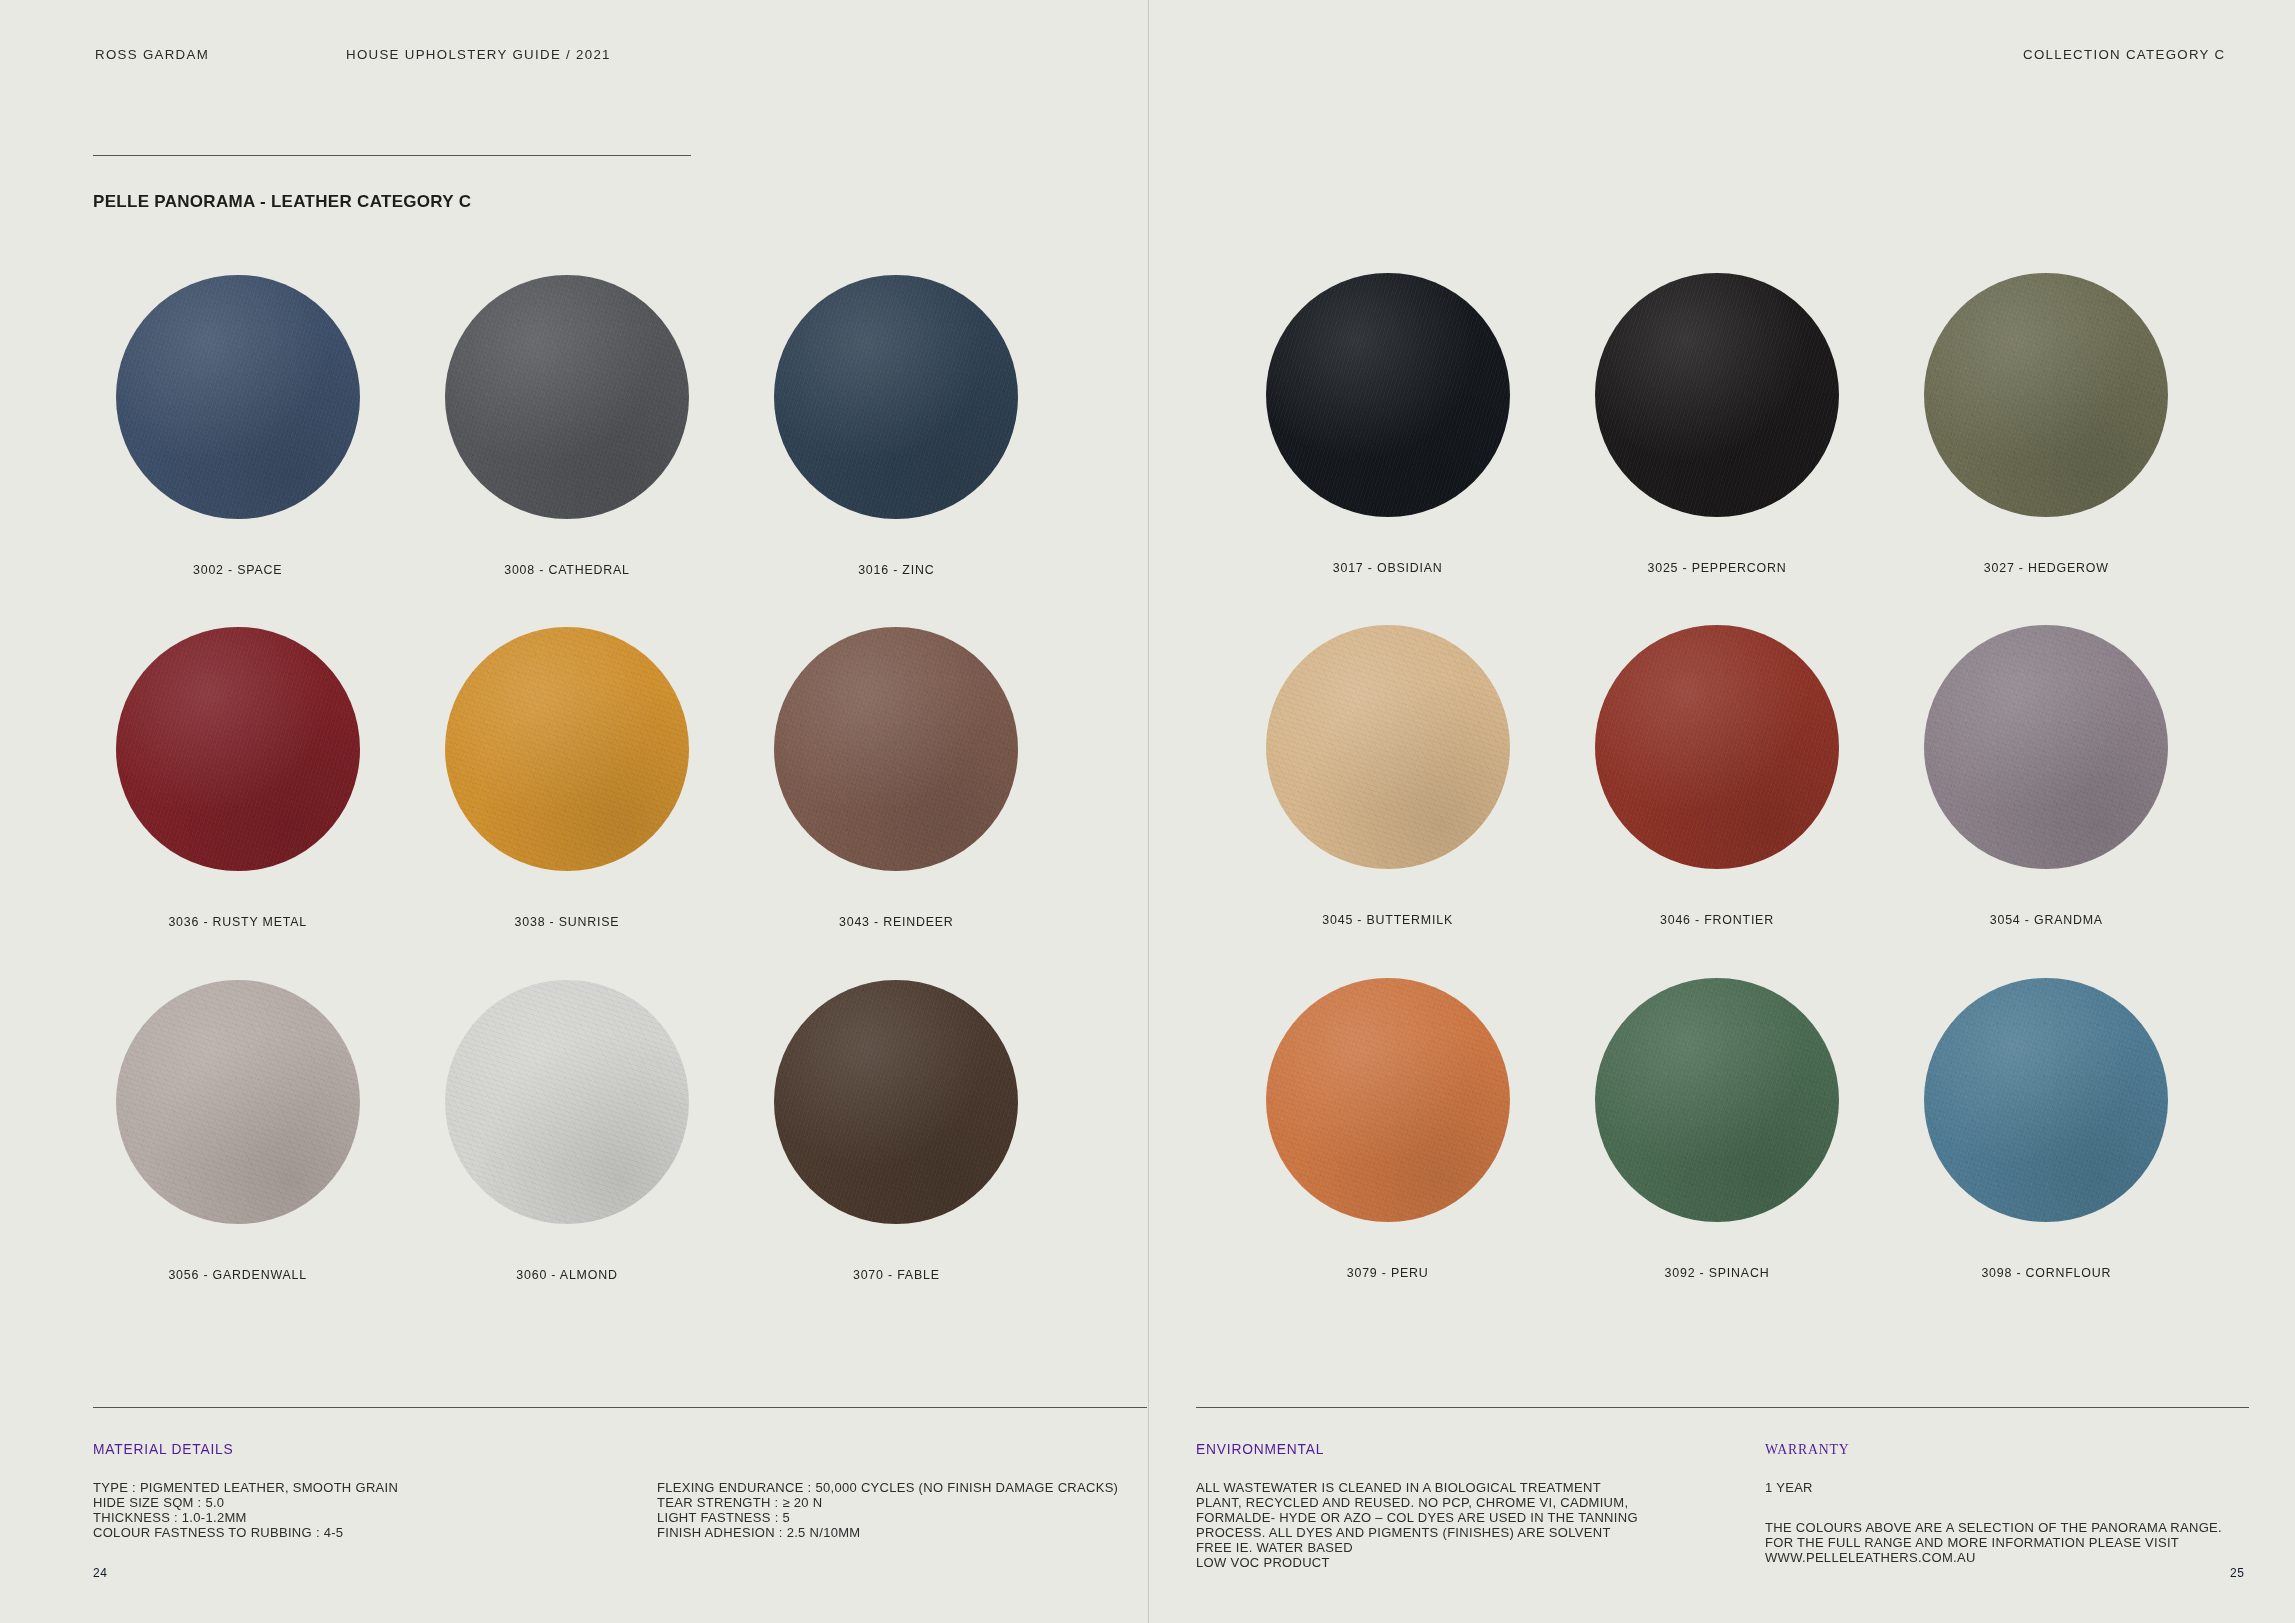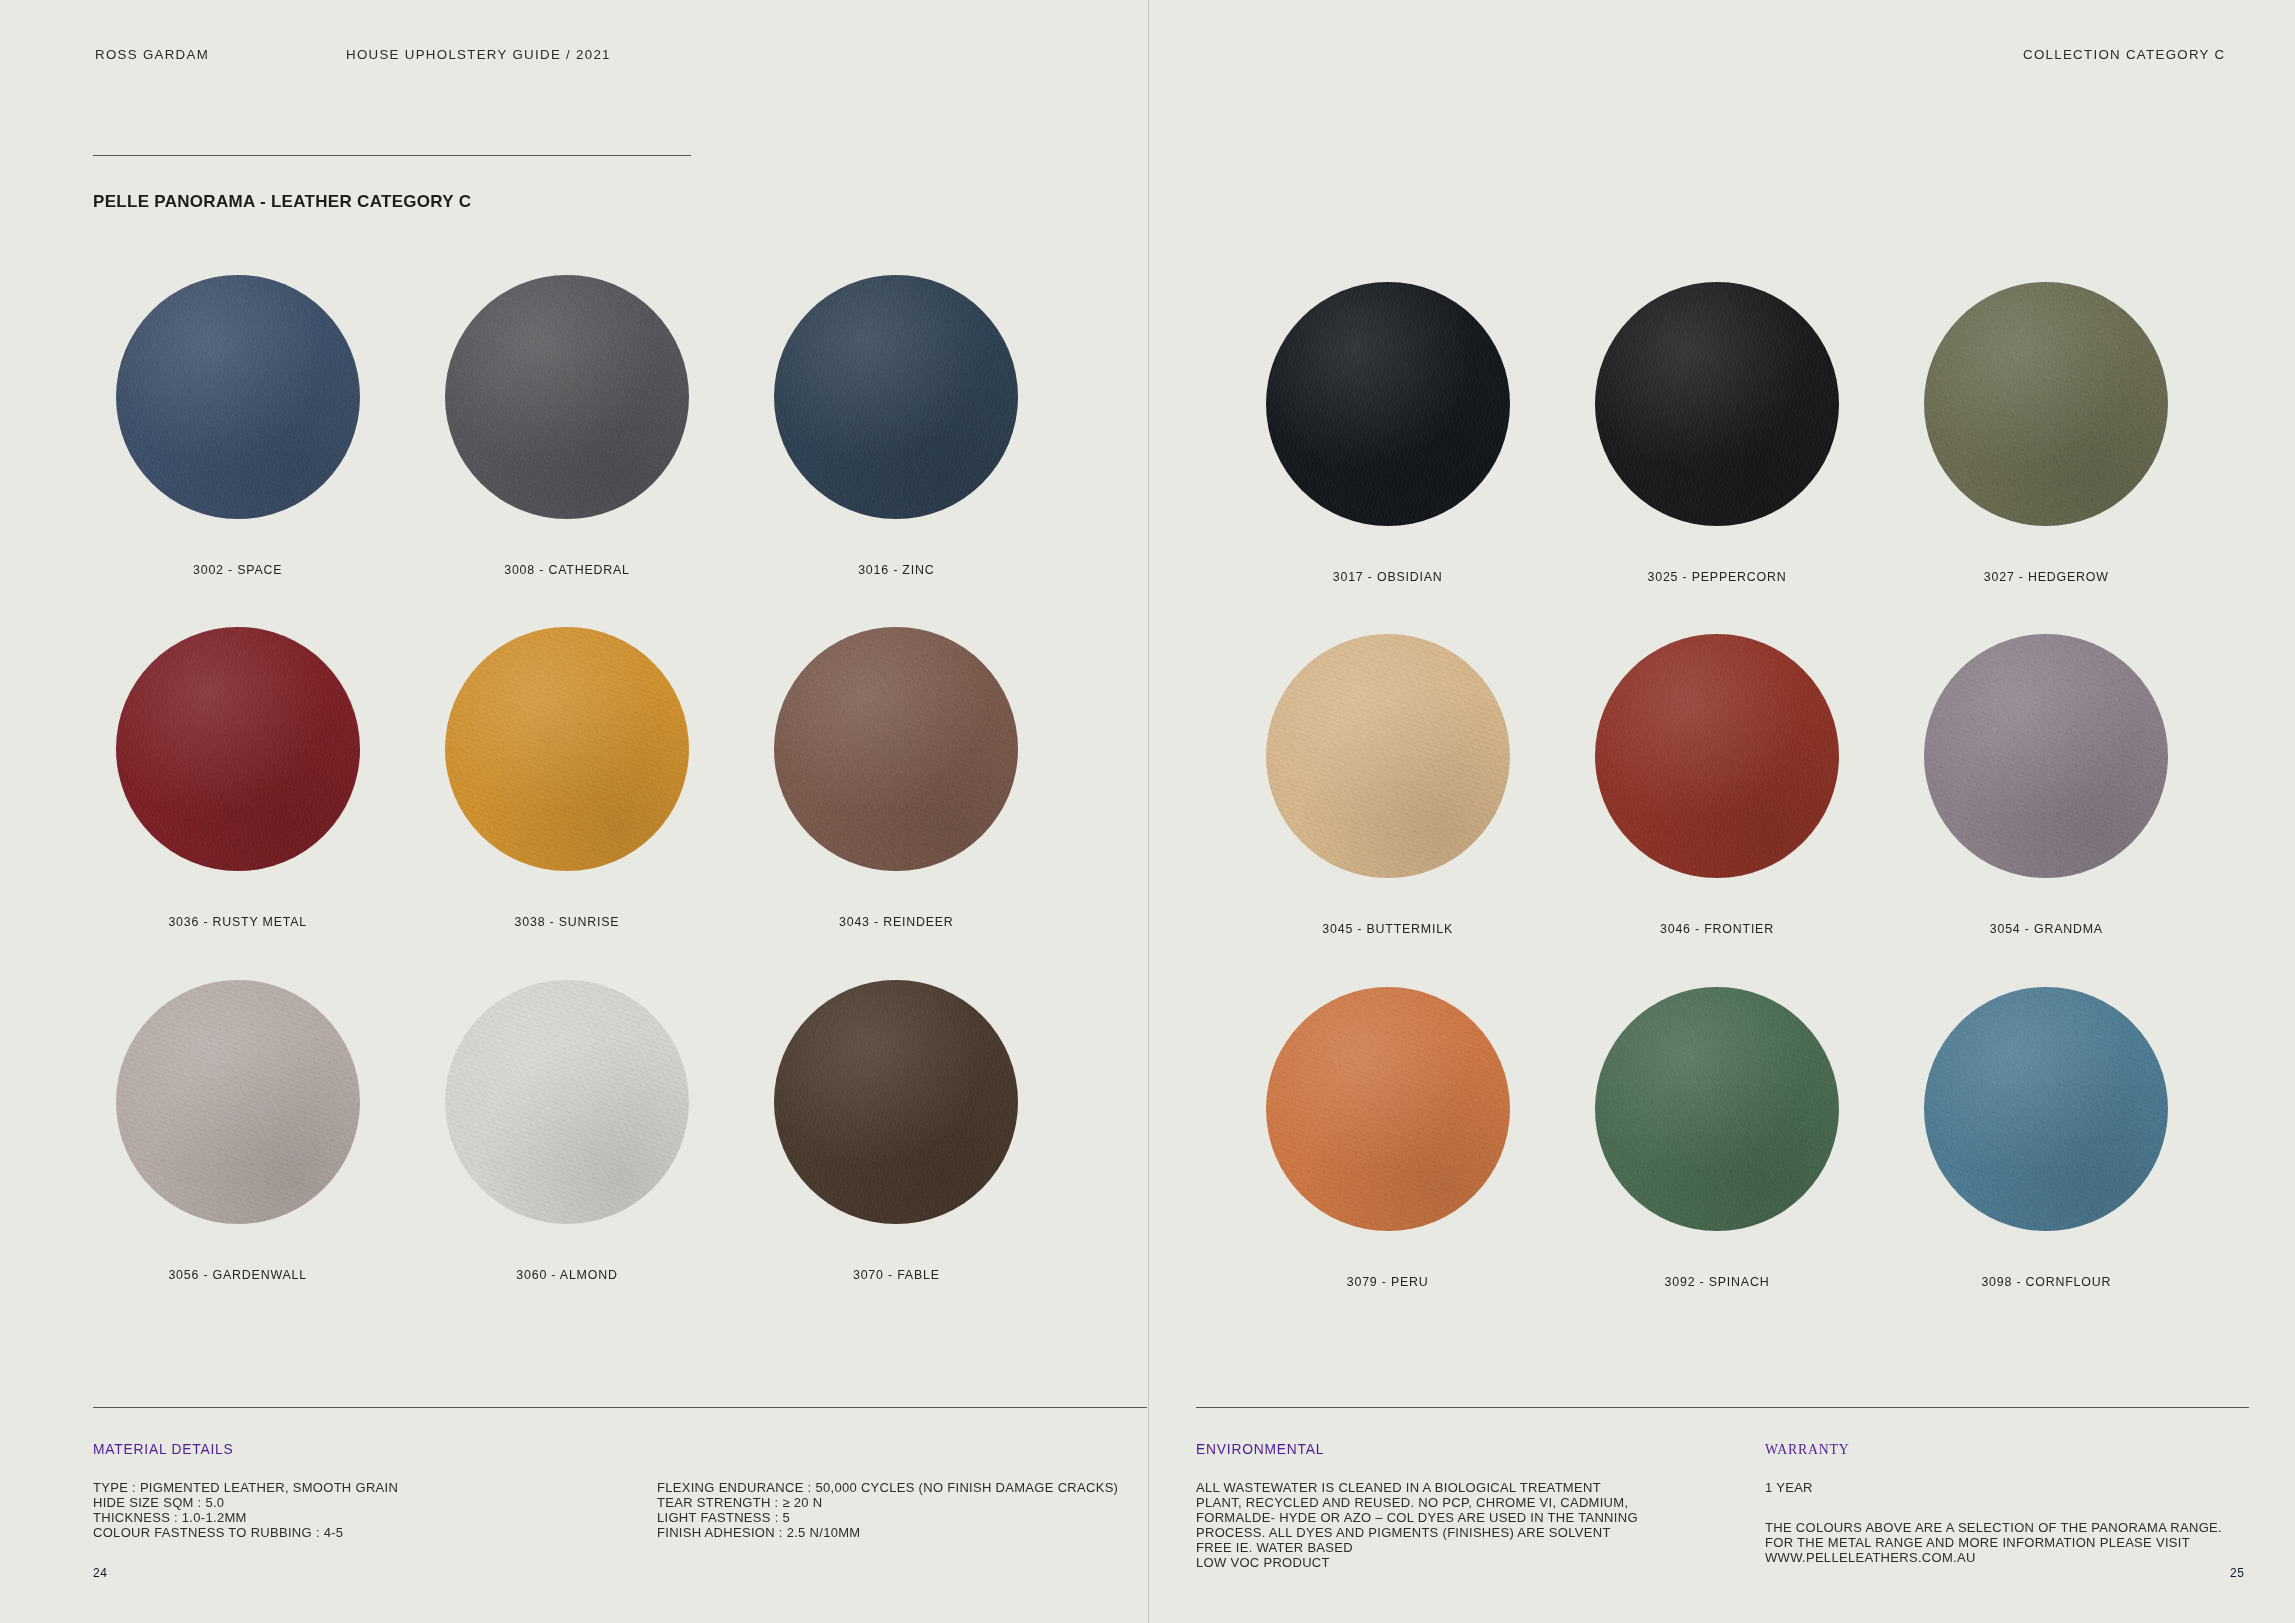--- a/index.html
+++ b/index.html
@@ -49,21 +49,21 @@
   .grid {
     position: absolute;
     display: grid;
     grid-template-columns: repeat(3, 1fr);
     grid-template-rows: repeat(3, 1fr);
     column-gap: 0px;
     row-gap: 0px;
     gap: 38px;
   }
   #grid-left  { left: 92px;  top: 275px; width: 950px; height: 1019px; }
-  #grid-right { left: 1242px; top: 282px; width: 950px; height: 1019px; }
+  #grid-right { left: 1242px; top: 273px; width: 950px; height: 1019px; }
 
   .cell {
     display: flex;
     flex-direction: column;
     align-items: center;
   }
   .swatch {
     width: 244px; height: 244px;
     border-radius: 50%;
     position: relative;
@@ -325,20 +325,20 @@
   <div class="foot-body" id="env-body">ALL WASTEWATER IS CLEANED IN A BIOLOGICAL TREATMENT
 PLANT, RECYCLED AND REUSED. NO PCP, CHROME VI, CADMIUM,
 FORMALDE- HYDE OR AZO – COL DYES ARE USED IN THE TANNING
 PROCESS. ALL DYES AND PIGMENTS (FINISHES) ARE SOLVENT
 FREE IE. WATER BASED
 LOW VOC PRODUCT</div>
 
   <div class="foot-head" id="war-head">WARRANTY</div>
   <div class="foot-body" id="war-term">1 YEAR</div>
   <div class="foot-body" id="war-note">THE COLOURS ABOVE ARE A SELECTION OF THE PANORAMA RANGE.
-FOR THE METAL RANGE AND MORE INFORMATION PLEASE VISIT
+FOR THE FULL RANGE AND MORE INFORMATION PLEASE VISIT
 WWW.PELLELEATHERS.COM.AU</div>
 
   <div class="folio" id="folio-left">24</div>
   <div class="folio" id="folio-right">25</div>
 
 </div>
 
 
 </body></html>

